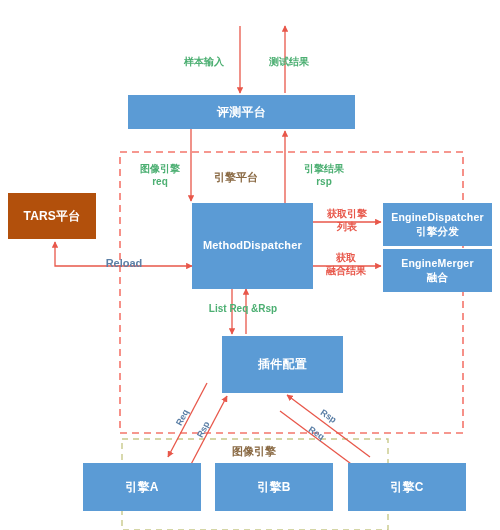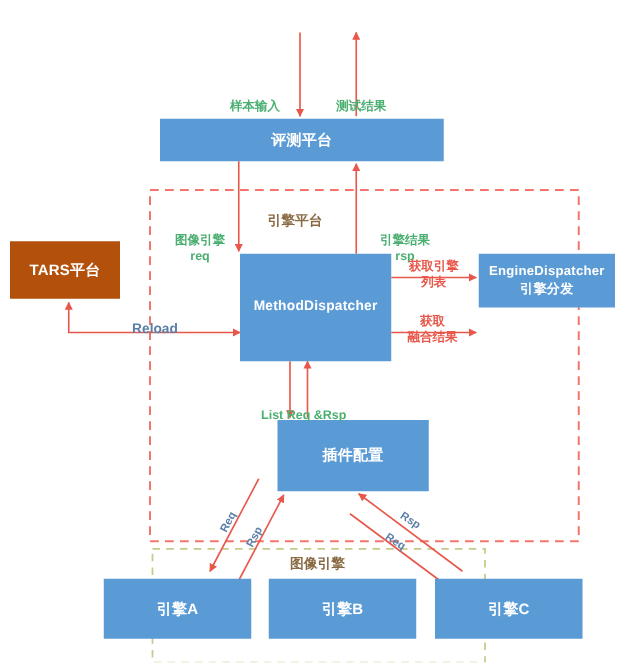--- a/index.html
+++ b/index.html
@@ -46,21 +46,21 @@
 
   .lbl {
     position: absolute;
     font-size: 10px;
     font-weight: bold;
     line-height: 1.3;
     text-align: center;
     white-space: pre-line;
     pointer-events: none;
   }
-  .lbl.green { color: #4CAF72; margin-top: 24px; }
+  .lbl.green { color: #4CAF72; }
   .lbl.red   { color: #E8574A; }
   .lbl.brown { color: #8A6A44; }
   .lbl.slate { color: #5B7FA6; }
   .lbl.rot-l { transform: rotate(-62deg); transform-origin: 50% 50%; }
   .lbl.rot-r { transform: rotate(33deg); transform-origin: 50% 50%; }
 </style>
 </head>
 <body>
 
 <div id="canvas">
@@ -119,20 +119,24 @@
 
   <div class="node blue" style="left:192px; top:336px; width:121px; height:57px; font-size:12px;margin-left:30px;">
     <span class="l1">插件配置</span>
   </div>
 
   <div class="node blue" style="left:383px; top:203px; width:109px; height:43px; font-size:10.5px;">
     <span class="l1">EngineDispatcher</span>
     <span class="l2">引擎分发</span>
   </div>
 
+  <div class="node blue" style="left:383px; top:249px; width:109px; height:43px; font-size:10.5px;">
+    <span class="l1">EngineMerger</span>
+    <span class="l2">融合</span>
+  </div>
 
   <div class="node blue" style="left:83px; top:463px; width:118px; height:48px; font-size:12px;">
     <span class="l1">引擎A</span>
   </div>
 
   <div class="node blue" style="left:215px; top:463px; width:118px; height:48px; font-size:12px;">
     <span class="l1">引擎B</span>
   </div>
 
   <div class="node blue" style="left:348px; top:463px; width:118px; height:48px; font-size:12px;">

